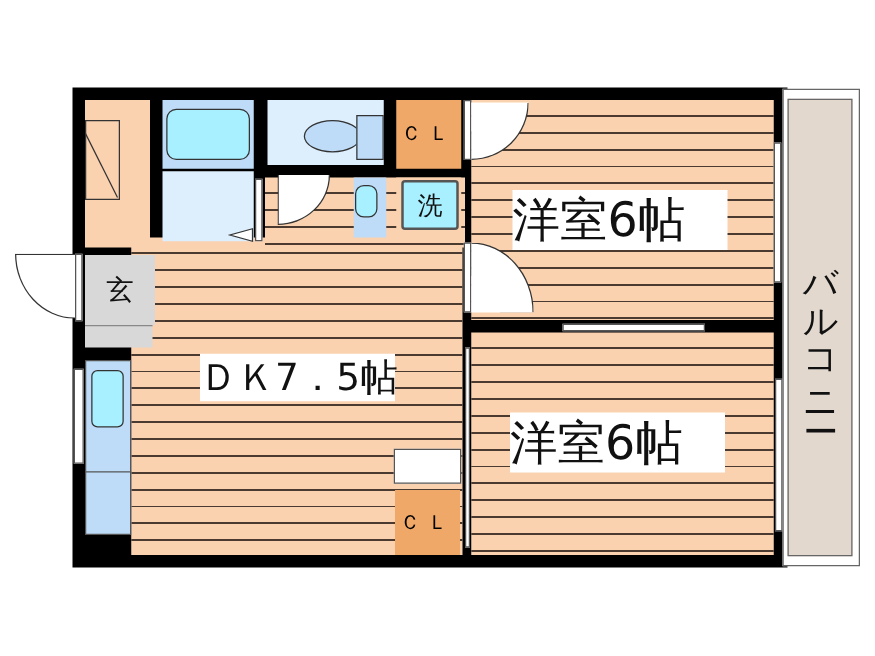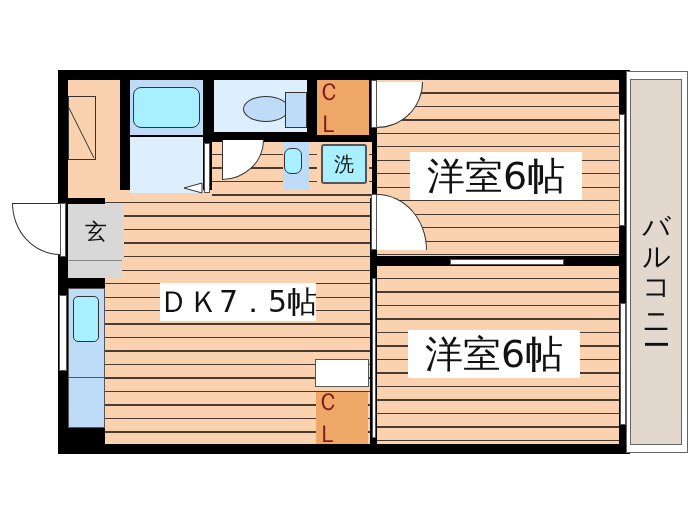--- a/index.html
+++ b/index.html
@@ -2,22 +2,22 @@
 <html><head>
 <meta charset="utf-8">
 <style>
   html, body { margin:0; padding:0; background:#ffffff; }
   body { width:700px; height:525px; position:relative; overflow:hidden; font-family:"DejaVu Sans", sans-serif; }
   .abs { position:absolute; box-sizing:border-box; }
   .floor { position:absolute;
     background-color:#fad2b0;
     background-image:repeating-linear-gradient(to bottom, transparent 0px, transparent 12px, #4a3a30 12px, #4a3a30 13.5px);
   }
-  .label-box { position:absolute; background:#fff; color:#111; display:flex; align-items:center; justify-content:center; white-space:nowrap; }
-  .cl { position:absolute; background:#f0a868; display:flex; align-items:center; justify-content:center; color:#7f1d1d; font-size:24px; letter-spacing:6px; }
+  .label-box { position:absolute; background:#fff; color:#111; display:flex; align-items:center; white-space:nowrap; }
+  .cl { position:absolute; background:#f0a868; display:flex; align-items:center; justify-content:center; color:#000000; font-size:16px; letter-spacing:6px; }
   .window { position:absolute; background:#fff; border:1px solid #555; box-sizing:border-box; }
   .door-arc { position:absolute; background:#fff; border:1px solid #333; box-sizing:border-box; }
 </style>
 </head>
 <body>
 
 <div class="abs" style="left:58px;top:70px;width:572px;height:384px;background:#000;"></div>
 
 <div class="abs" style="left:626px;top:71px;width:62px;height:382px;background:#fff;border:1px solid #666;"></div>
 <div class="abs" style="left:630px;top:79px;width:52px;height:366px;background:#e2d8ce;border:1px solid #666;"></div>

